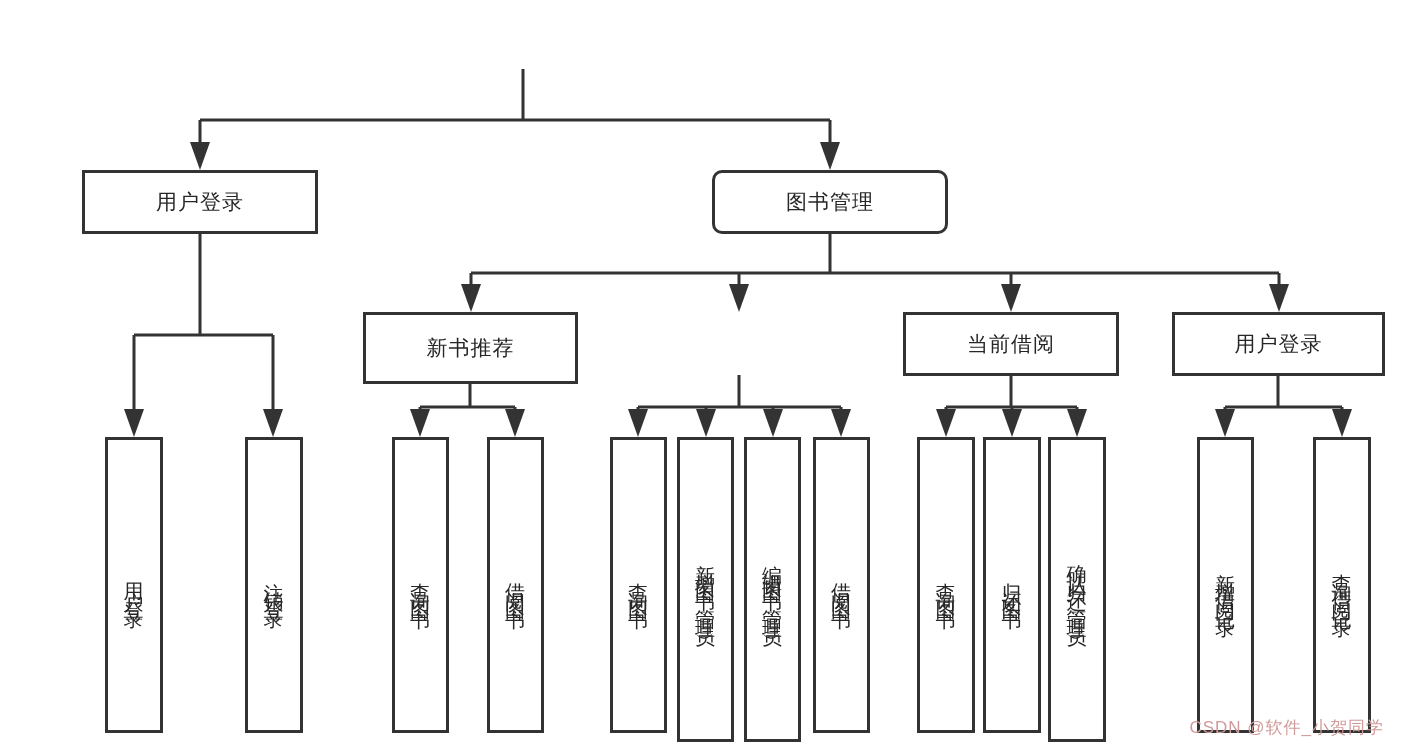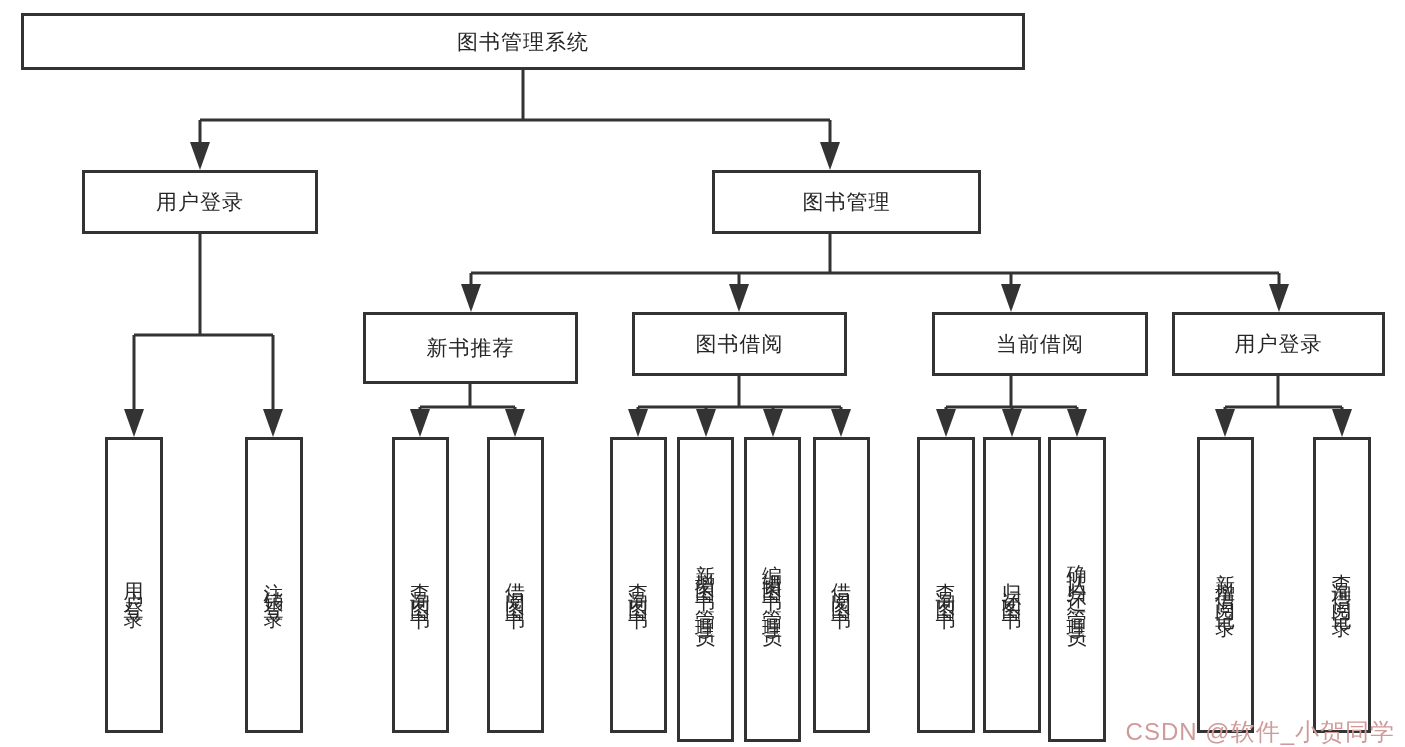--- a/index.html
+++ b/index.html
@@ -41,22 +41,22 @@
     writing-mode: vertical-rl;
     text-orientation: mixed;
     font-size: 20px;
     line-height: 1.1;
     letter-spacing: 9px;
     white-space: nowrap;
   }
   .watermark {
     position: absolute;
     top: 716px;
-    right: 10px;
-    font-size: 24px;
+    right: 21px;
+    font-size: 17px;
     letter-spacing: 1px;
     color: var(--watermark);
     white-space: nowrap;
     z-index: 5;
   }
 </style>
 </head>
 <body>
 
 <div class="canvas">
@@ -90,38 +90,32 @@
     <path class="cline" d="M1011,375 V407 M946,407 H1077 M946,407 V411 M1012,407 V411 M1077,407 V411"></path>
     <polygon class="carrow" points="936,409 956,409 946,437"></polygon>
     <polygon class="carrow" points="1002,409 1022,409 1012,437"></polygon>
     <polygon class="carrow" points="1067,409 1087,409 1077,437"></polygon>
 
     <path class="cline" d="M1278,375 V407 M1225,407 H1342 M1225,407 V411 M1342,407 V411"></path>
     <polygon class="carrow" points="1215,409 1235,409 1225,437"></polygon>
     <polygon class="carrow" points="1332,409 1352,409 1342,437"></polygon>
   </svg>
 
-  <div class="box" style="left:21px; top:13px; width:1004px; height:57px;">
-    <span class="root-label">图书管理系统</span>
-  </div>
 
   <div class="box" style="left:82px; top:170px; width:236px; height:64px;">
     <span class="h-label">用户登录</span>
   </div>
-  <div class="box" style="left:712px; top:170px; width:269px; height:64px;">
+  <div class="box" style="left:712px; top:170px; width:236px; height:64px;border-radius:10px;">
     <span class="h-label">图书管理</span>
   </div>
 
   <div class="box" style="left:363px; top:312px; width:215px; height:72px;">
     <span class="h-label">新书推荐</span>
   </div>
-  <div class="box" style="left:632px; top:312px; width:215px; height:64px;">
-    <span class="h-label">图书借阅</span>
-  </div>
-  <div class="box" style="left:932px; top:312px; width:216px; height:64px;">
+  <div class="box" style="left:903px; top:312px; width:216px; height:64px;">
     <span class="h-label">当前借阅</span>
   </div>
   <div class="box" style="left:1172px; top:312px; width:213px; height:64px;">
     <span class="h-label">用户登录</span>
   </div>
 
   <div class="box" style="left:105px; top:437px; width:58px; height:296px;">
     <span class="v-label">用户登录</span>
   </div>
   <div class="box" style="left:245px; top:437px; width:58px; height:296px;">

